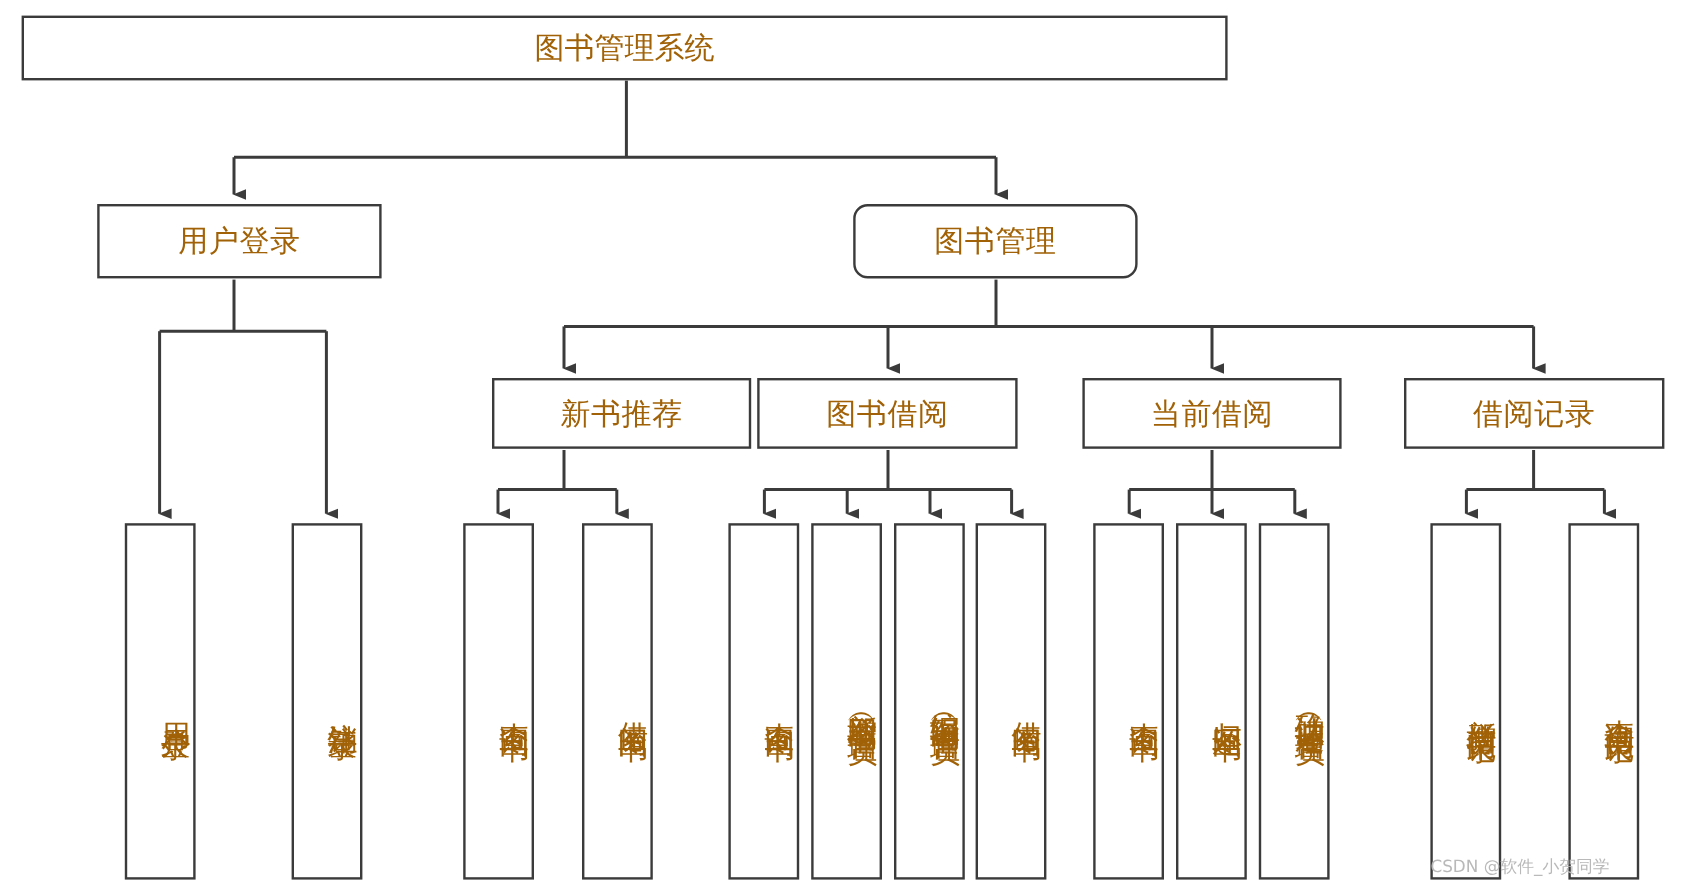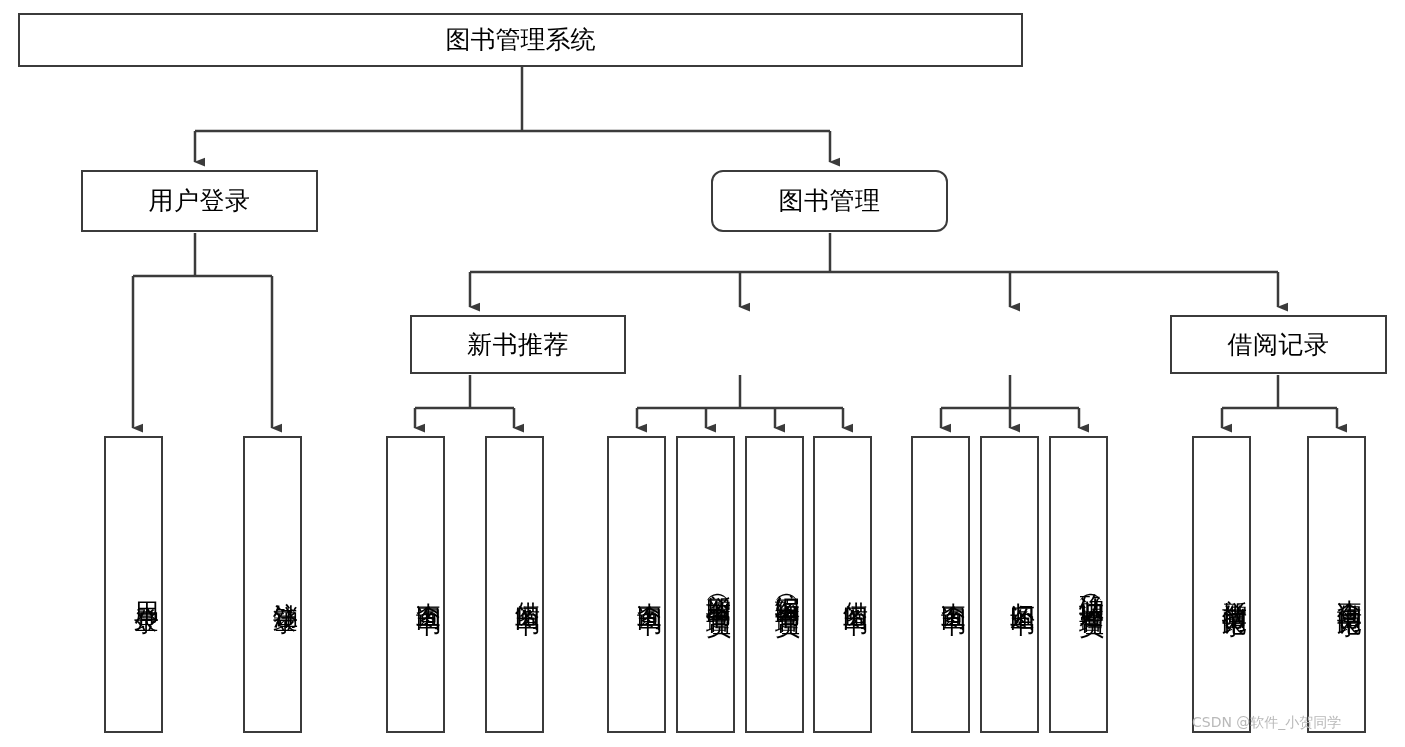--- a/index.html
+++ b/index.html
@@ -27,21 +27,21 @@
     pointer-events: none;
   }
   .node {
     position: absolute;
     box-sizing: border-box;
     border: 2.5px solid #3b3b3b;
     background: #ffffff;
     display: flex;
     align-items: center;
     justify-content: center;
-    color: #000000;
+    color: #a16207;
     line-height: 1.18;
   }
   .node.horiz {
     font-size: 25px;
     letter-spacing: 0.5px;
   }
   .node.root {
     font-size: 25px;
   }
   .node.vert {
@@ -118,20 +118,22 @@
       <path d="M1337,408 L1337,428" marker-end="url(#arrow)"></path>
     </g>
   </svg>
 
   <div class="node root" style="left:18px; top:13px; width:1005px; height:54px;">图书管理系统</div>
 
   <div class="node horiz" style="left:81px; top:170px; width:237px; height:62px;">用户登录</div>
   <div class="node horiz" style="left:711px; top:170px; width:237px; height:62px;border-radius:12px;">图书管理</div>
 
   <div class="node horiz" style="left:362px; top:315px; width:216px; height:59px;margin-left:48px;">新书推荐</div>
+  <div class="node horiz" style="left:631px; top:315px; width:217px; height:59px;">图书借阅</div>
+  <div class="node horiz" style="left:902px; top:315px; width:216px; height:59px;">当前借阅</div>
   <div class="node horiz" style="left:1170px; top:315px; width:217px; height:59px;">借阅记录</div>
 
   <div class="node vert" style="left:104px; top:436px; width:59px; height:297px;">用户登录</div>
   <div class="node vert" style="left:243px; top:436px; width:59px; height:297px;">注销登录</div>
 
   <div class="node vert" style="left:386px; top:436px; width:59px; height:297px;">查询图书</div>
   <div class="node vert" style="left:485px; top:436px; width:59px; height:297px;">借阅图书</div>
 
   <div class="node vert" style="left:607px; top:436px; width:59px; height:297px;">查询图书</div>
   <div class="node vert" style="left:676px; top:436px; width:59px; height:297px;">新增图书（管理员）</div>

